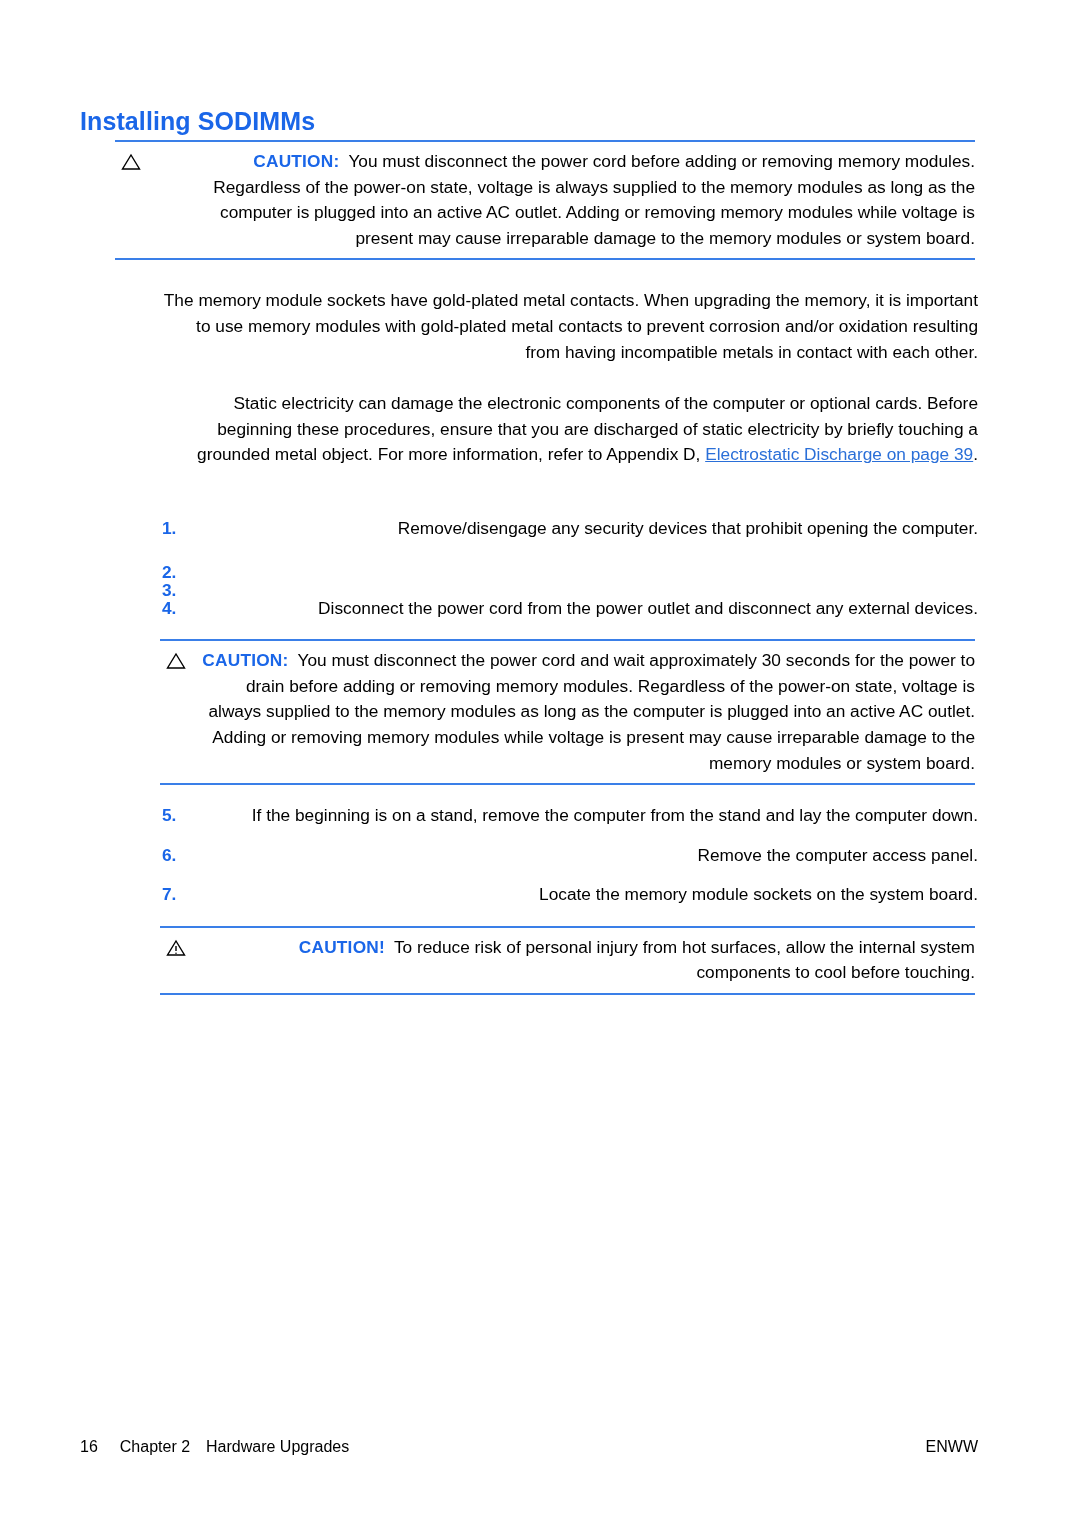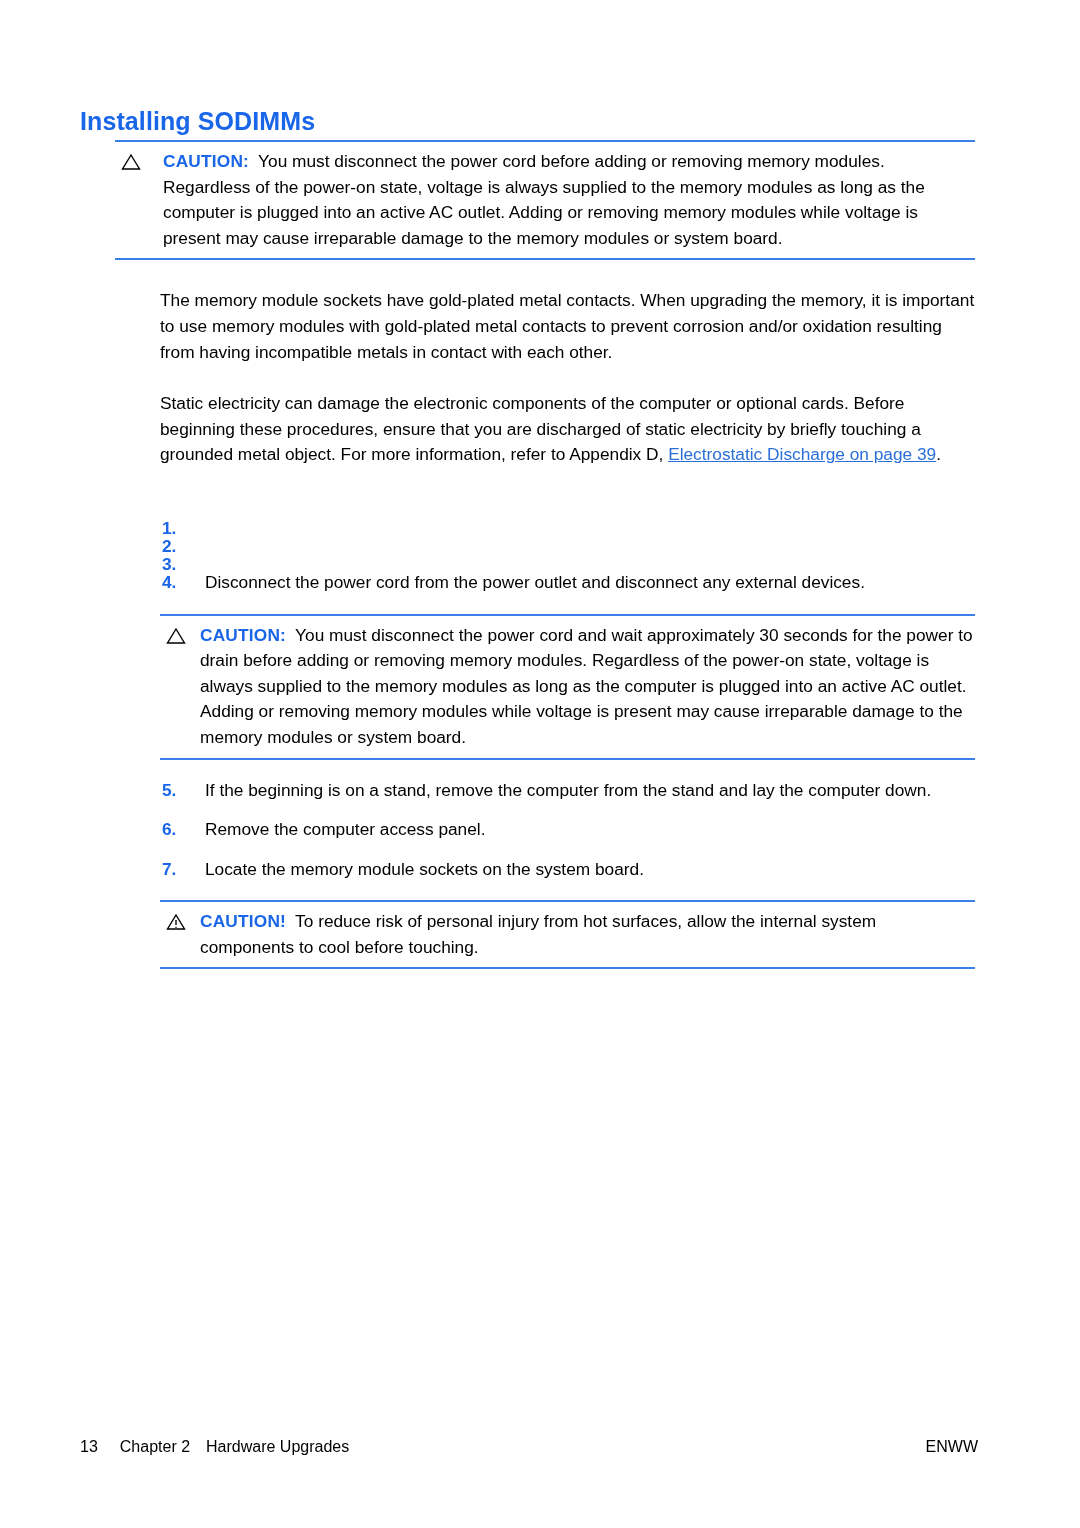--- a/index.html
+++ b/index.html
@@ -40,21 +40,21 @@
     position: absolute;
     left: 0;
     top: 140px;
     width: 1080px;
   }
 
   .body-text {
     font-size: 17.3px;
     line-height: 25.6px;
     color: #000000;
-    text-align: left;
+    text-align: right;
   }
 
   
   .notebox {
     position: relative;
     margin: 0;
     padding: 7px 0 7px 0;
     border-top: 2.5px solid #3a7fe8;
     border-bottom: 2.5px solid #3a7fe8;
     box-sizing: border-box;
@@ -194,20 +194,21 @@
     </div>
 
     <div class="sp-26"></div>
 
 
     <div class="sp-22"></div>
 
     <ol class="steps">
       <li class="step body-text">
         <span class="step-num">1.</span>
+        <span>Remove/disengage any security devices that prohibit opening the computer.</span>
       </li>
       <div class="sp-18"></div>
       <li class="step body-text">
         <span class="step-num">2.</span>
       </li>
       <div class="sp-18"></div>
       <li class="step body-text">
         <span class="step-num">3.</span>
       </li>
       <div class="sp-18"></div>
@@ -265,18 +266,18 @@
         <div class="body-text">
           <span class="note-label">CAUTION!</span><span class="note-label-gap"></span><span>To reduce risk of personal injury from hot surfaces, allow the internal system components to cool before touching.</span>
         </div>
       </div>
     </div>
 
   </div>
 
   <div class="footer">
     <div class="footer-left">
-      <span class="footer-pageno">13</span><span class="footer-chapter">Chapter 2</span><span>Hardware Upgrades</span>
+      <span class="footer-pageno">16</span><span class="footer-chapter">Chapter 2</span><span>Hardware Upgrades</span>
     </div>
     <div class="footer-right">ENWW</div>
   </div>
 
 </div>
 
 </body></html>

